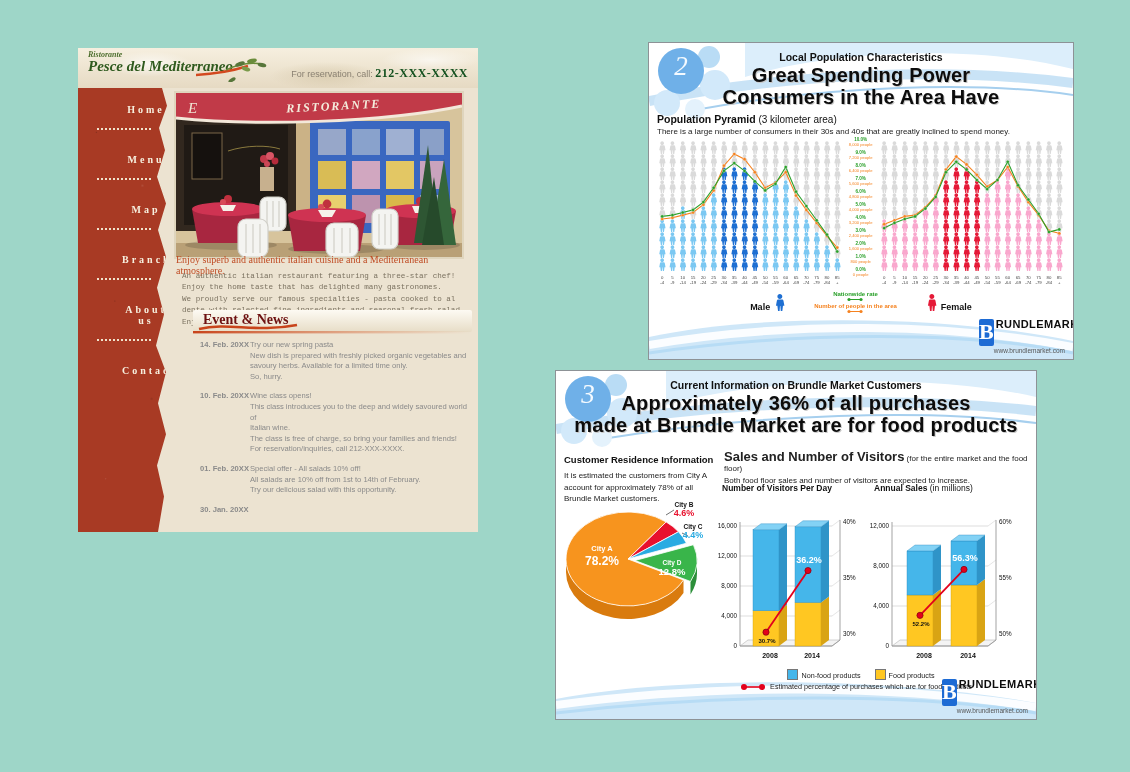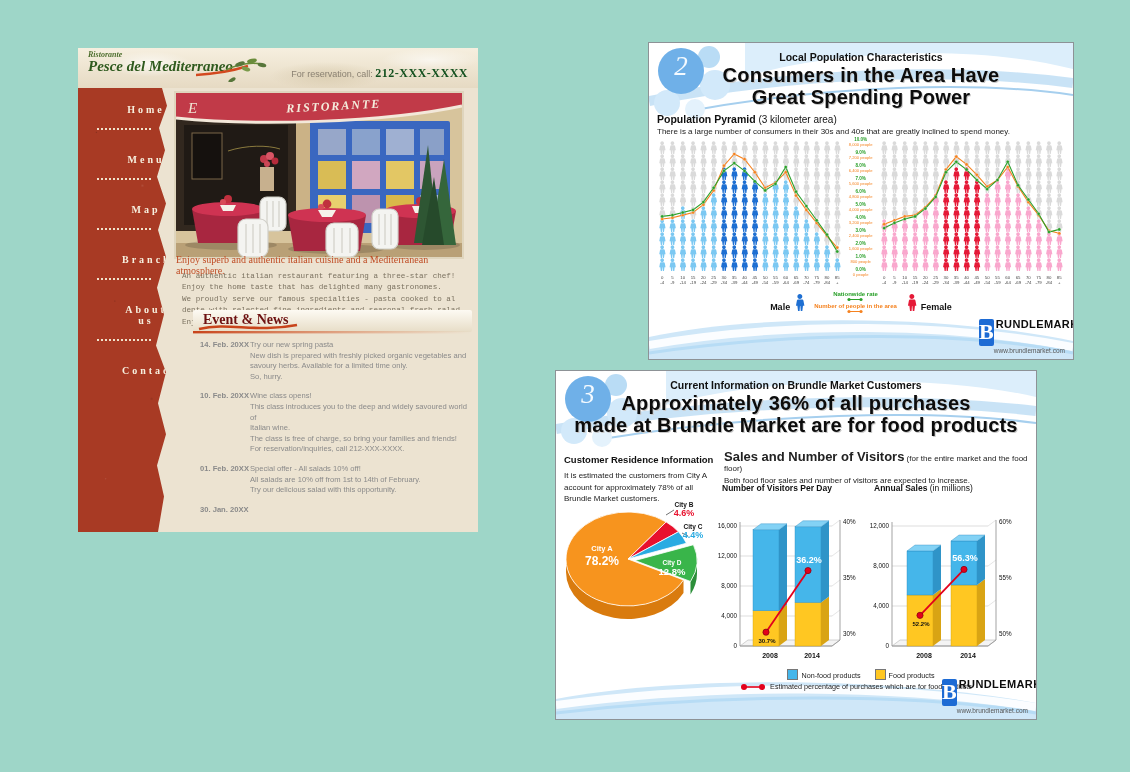--- a/index.html
+++ b/index.html
@@ -62,21 +62,21 @@
   .kicker{position:absolute;left:0;top:8px;width:100%;text-align:center;
     font-size:10.5px;font-weight:bold;color:#111;}
   .slide-title{position:absolute;left:0;top:21px;width:100%;text-align:center;
     font-size:20px;line-height:22px;font-weight:800;color:#0c0c0c;
     text-shadow:1px 1px 0 #c9c9c9;letter-spacing:.2px;}
   .sec-head{position:absolute;left:8px;top:70px;font-size:10px;color:#111;}
   .sec-head b{font-size:10.5px;}
   .sec-sub{position:absolute;left:8px;top:84px;font-size:8px;color:#222;}
   .pyramid-wrap{position:absolute;left:6px;top:92px;width:412px;height:172px;}
   .pyr-legend{position:absolute;left:0;top:248px;width:100%;display:flex;justify-content:center;
-    align-items:center;gap:8px;}
+    align-items:center;gap:28px;}
   .pyr-legend .sex{font-size:9px;font-weight:bold;color:#111;display:flex;align-items:flex-end;gap:3px;}
   .rate-stack{display:flex;flex-direction:column;align-items:center;gap:1px;}
   .rate-row{display:flex;flex-direction:column;align-items:center;line-height:1;}
   .rate-row span{font-size:6px;font-weight:bold;}
   .logo{position:absolute;right:8px;bottom:5px;width:86px;}
   .logo-row{display:flex;gap:2px;align-items:stretch;}
   .logo-b{width:22px;height:27px;background:#1d6bd4;color:#fff;border-radius:2px;
     font-family:"Liberation Serif",serif;font-weight:bold;font-size:22px;line-height:26px;text-align:center;}
   .logo-words{display:flex;flex-direction:row;justify-content:center;font-weight:900;
     font-size:11px;line-height:10px;letter-spacing:.4px;color:#0d0d0d;}
@@ -287,22 +287,22 @@
     <svg class="bubbles" width="90" height="84">
       <circle cx="60" cy="14" r="11" fill="#b9dcf5"></circle>
         <circle cx="66" cy="42" r="15" fill="#d2e9fa"></circle>
       <circle cx="18" cy="60" r="13" fill="#d2e9fa"></circle>
         <circle cx="46" cy="66" r="10" fill="#e4f2fc"></circle>
       <circle cx="32" cy="28" r="23" fill="#6fb0e8"></circle>
     </svg>
     <div class="slide-num">2</div>
     <div class="kicker">Local Population Characteristics</div>
     <div class="slide-title">
+      <div>Great Spending Power</div>
       <div>Consumers in the Area Have</div>
-      <div>Great Spending Power</div>
     </div>
     <div class="sec-head">
       <b>Population Pyramid</b> <span>(3 kilometer area)</span>
     </div>
     <div class="sec-sub">There is a large number of consumers in their 30s and 40s that are greatly inclined to spend money.</div>
     <div class="pyramid-wrap" id="pyramid"><svg viewBox="0 0 412 172" width="412" height="172">
           <path d="M4.5 0c1.05 0 1.9.85 1.9 1.9S5.55 3.8 4.5 3.8 2.6 2.95 2.6 1.9 3.45 0 4.5 0zM2.8 4.2h3.4c.5 0 .95.35 1.05.85L8 9.1H6.9L6.4 13H5.2l-.3-3.7h-.3L4.3 13H3.1L2.6 9.1H1.5l.75-4.05c.1-.5.55-.85 1.05-.85z" transform="translate(2.785 123.3) scale(0.97)" fill="#7BC8F2"></path>
           <path d="M4.5 0c1.05 0 1.9.85 1.9 1.9S5.55 3.8 4.5 3.8 2.6 2.95 2.6 1.9 3.45 0 4.5 0zM2.8 4.2h3.4c.5 0 .95.35 1.05.85L8 9.1H6.9L6.4 13H5.2l-.3-3.7h-.3L4.3 13H3.1L2.6 9.1H1.5l.75-4.05c.1-.5.55-.85 1.05-.85z" transform="translate(2.785 110.3) scale(0.97)" fill="#7BC8F2"></path>
           <path d="M4.5 0c1.05 0 1.9.85 1.9 1.9S5.55 3.8 4.5 3.8 2.6 2.95 2.6 1.9 3.45 0 4.5 0zM2.8 4.2h3.4c.5 0 .95.35 1.05.85L8 9.1H6.9L6.4 13H5.2l-.3-3.7h-.3L4.3 13H3.1L2.6 9.1H1.5l.75-4.05c.1-.5.55-.85 1.05-.85z" transform="translate(2.785 97.3) scale(0.97)" fill="#7BC8F2"></path>
           <path d="M4.5 0c1.05 0 1.9.85 1.9 1.9S5.55 3.8 4.5 3.8 2.6 2.95 2.6 1.9 3.45 0 4.5 0zM2.8 4.2h3.4c.5 0 .95.35 1.05.85L8 9.1H6.9L6.4 13H5.2l-.3-3.7h-.3L4.3 13H3.1L2.6 9.1H1.5l.75-4.05c.1-.5.55-.85 1.05-.85z" transform="translate(2.785 84.3) scale(0.97)" fill="#7BC8F2"></path>

